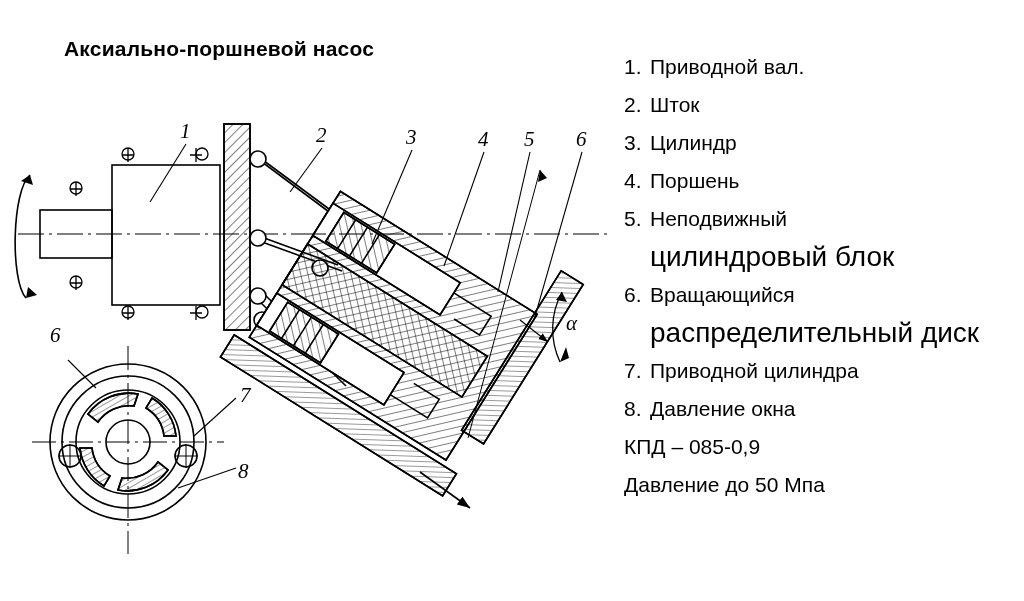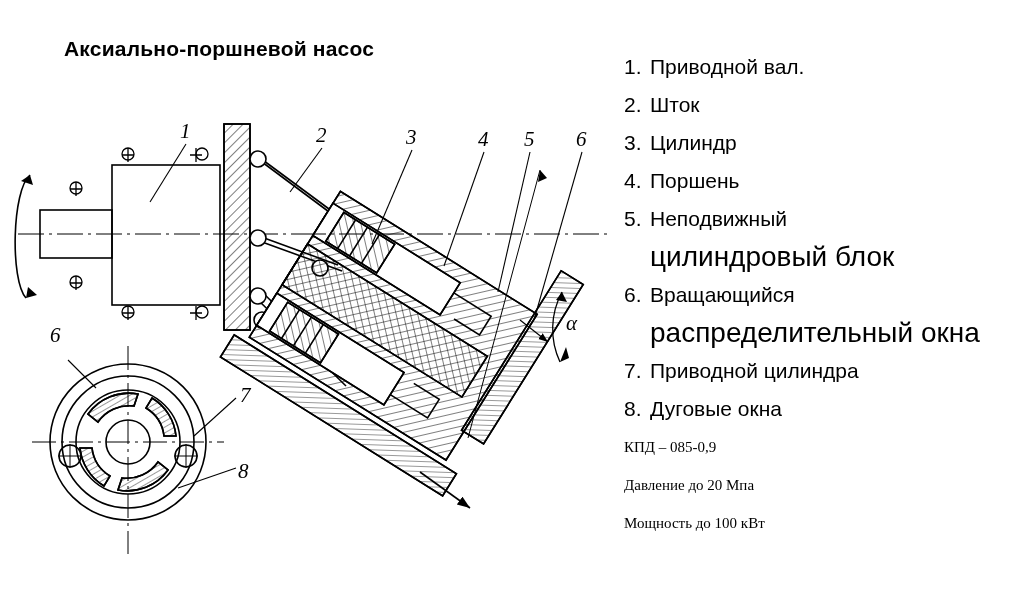--- a/index.html
+++ b/index.html
@@ -61,24 +61,23 @@
   .legend-text {
     flex: 1 1 auto;
   }
   .legend-cont {
     padding-left: 26px;
     font-size: 28px;
     line-height: 38px;
     white-space: nowrap;
   }
   .spec-row {
-    font-size: 15px;
+    font-size: 21px;
     line-height: 38px;
     white-space: nowrap;
-    font-family: Liberation Serif, serif;
   }
 </style>
 </head>
 <body>
 
 <div id="page-title">Аксиально-поршневой насос</div>
 
 <div id="drawing">
 <svg width="620" height="570" viewBox="0 0 620 570" xmlns="http://www.w3.org/2000/svg">
   <defs>
@@ -258,26 +257,25 @@
   </div>
   <div class="legend-row">
     <span class="legend-num">5.</span>
     <span class="legend-text">Неподвижный</span>
   </div>
   <div class="legend-cont">цилиндровый блок</div>
   <div class="legend-row">
     <span class="legend-num">6.</span>
     <span class="legend-text">Вращающийся</span>
   </div>
-  <div class="legend-cont">распределительный окна</div>
+  <div class="legend-cont">распределительный диск</div>
   <div class="legend-row">
     <span class="legend-num">7.</span>
     <span class="legend-text">Приводной цилиндра</span>
   </div>
   <div class="legend-row">
     <span class="legend-num">8.</span>
-    <span class="legend-text">Дуговые окна</span>
+    <span class="legend-text">Давление окна</span>
   </div>
 
   <div class="spec-row">КПД – 085-0,9</div>
-  <div class="spec-row">Давление  до 20 Мпа</div>
-  <div class="spec-row">Мощность до 100 кВт</div>
+  <div class="spec-row">Давление  до 50 Мпа</div>
 </div>
 
 </body></html>

